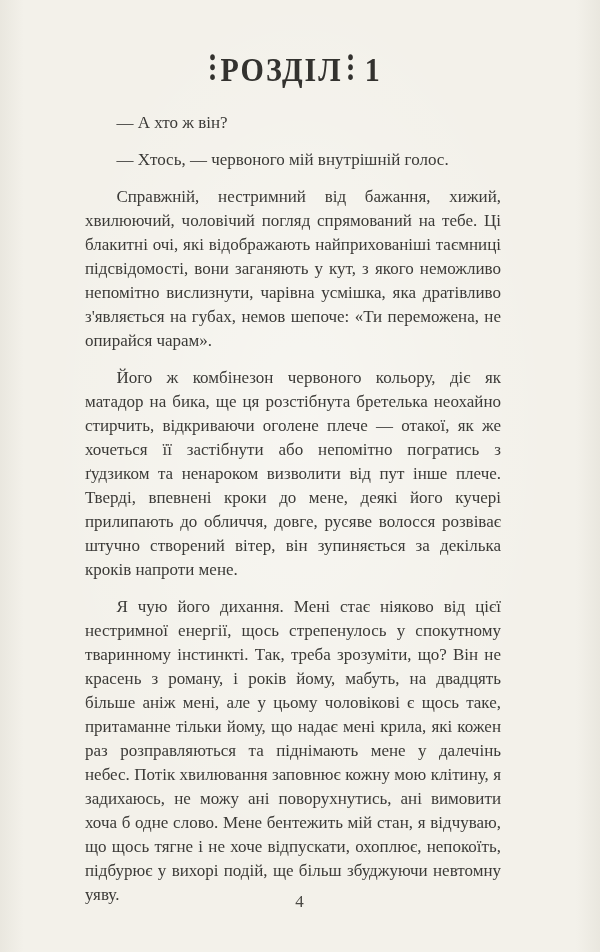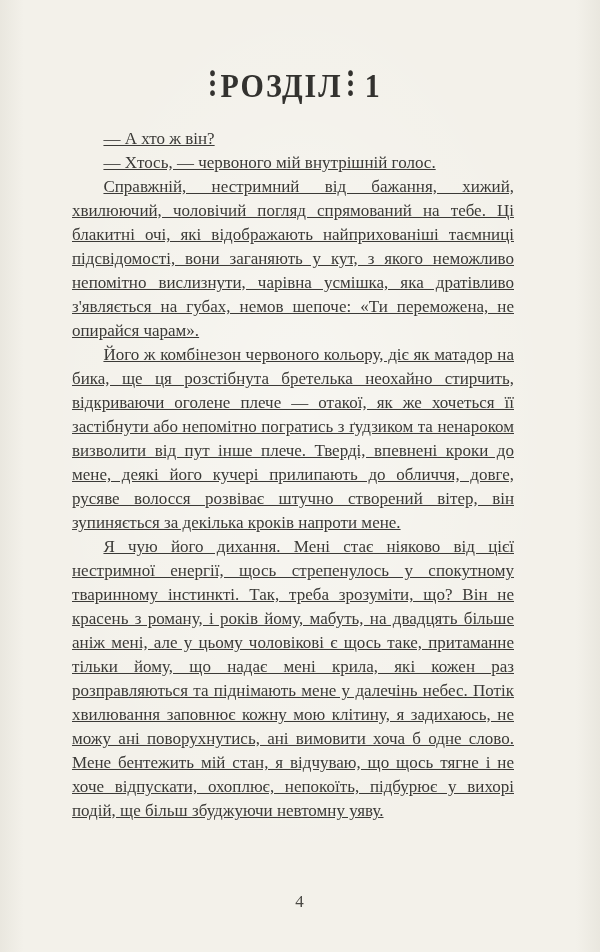--- a/index.html
+++ b/index.html
@@ -16,21 +16,21 @@
     color: #3b3a37;
   }
   .page {
     position: absolute;
     inset: 0;
     background:
       radial-gradient(ellipse at 50% 45%, rgba(255,255,255,0.35) 0%, rgba(255,255,255,0) 60%),
       linear-gradient(90deg, rgba(190,185,172,0.18) 0%, rgba(0,0,0,0) 4%, rgba(0,0,0,0) 96%, rgba(190,185,172,0.18) 100%),
       #f3f1ea;
     box-sizing: border-box;
-    padding: 60px 86px 0 72px;
+    padding: 44px 86px 0 72px;
   }
   .chapter-heading {
     text-align: center;
     margin: 0 0 26px 0;
     font-weight: bold;
     font-size: 30px;
     letter-spacing: 2px;
     color: #33322f;
     transform: scaleY(1.15);
     transform-origin: top center;
@@ -47,23 +47,22 @@
     padding-left: 6px;
   }
   .text-block {
     font-size: 17px;
     line-height: 24px;
     text-align: justify;
     hyphens: auto;
     -webkit-hyphens: auto;
   }
   .text-block p.para {
-    margin: 0;
+    margin: 13px;
     text-indent: 1.85em;
-    text-decoration: underline;
   }
   .page-number {
     position: absolute;
     left: 0;
     right: 0;
     bottom: 40px;
     text-align: center;
     font-size: 17px;
     color: #4a4944;
     letter-spacing: 1px;

